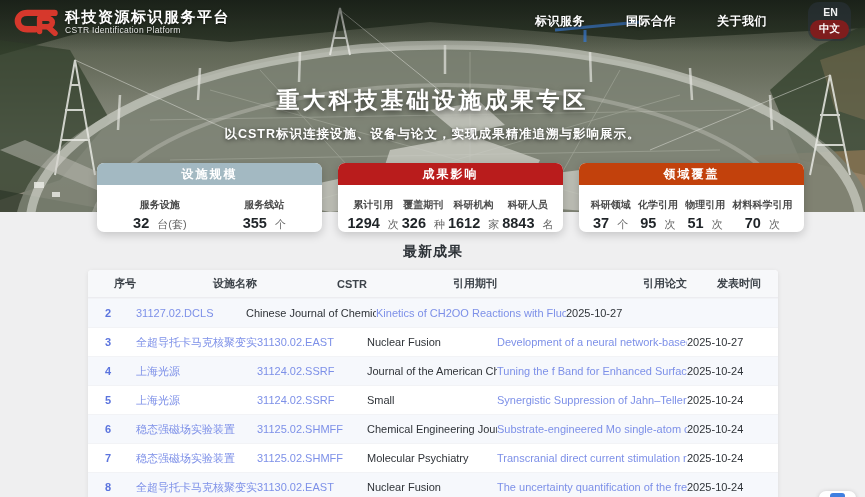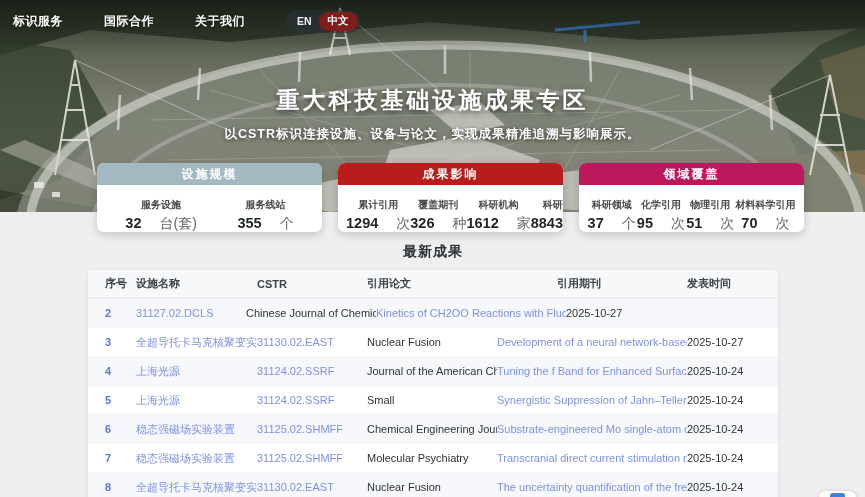--- a/index.html
+++ b/index.html
@@ -18,47 +18,47 @@
   .brand { display: flex; align-items: center; gap: 7px; cursor: pointer; }
   .logo { width: 45px; height: 29px; flex: 0 0 auto; }
   .brand-title { font-size: 15px; font-weight: bold; color: #fff; letter-spacing: 1.5px;
     text-shadow: 0 1px 3px rgba(0,0,0,.5); line-height: 17px; }
   .brand-sub { font-size: 8.5px; color: rgba(255,255,255,.88); letter-spacing: .3px;
     text-shadow: 0 1px 2px rgba(0,0,0,.5); }
   .nav { display: flex; align-items: center; gap: 41px; }
   .nav-item { color: #fff; font-size: 12px; font-weight: bold; letter-spacing: .5px;
     text-decoration: none; cursor: pointer; text-shadow: 0 1px 3px rgba(0,0,0,.6); }
   .lang-toggle { display: flex; align-items: center; background: rgba(42,50,58,.6);
-    border-radius: 11px; padding: 2px; cursor: pointer; }
+    border-radius: 11px; padding: 2px; cursor: pointer; flex-direction: column; }
   .lang-en { color: #f2f2f2; font-size: 10.5px; font-weight: bold; padding: 2px 7px 2px 9px; }
   .lang-zh { color: #fff; font-size: 10.5px; font-weight: bold; padding: 2.5px 9px;
     background: #7f1d1d; border-radius: 10px; }
 
   .hero-copy { position: absolute; top: 85px; left: 0; width: 100%; text-align: center; color: #fff; }
   .hero-title { font-size: 23px; font-weight: bold; letter-spacing: 3px;
     text-shadow: 0 2px 6px rgba(0,0,0,.6); }
   .hero-subtitle { margin-top: 10px; font-size: 12.5px; font-weight: bold; letter-spacing: 1px;
     text-shadow: 0 1px 4px rgba(0,0,0,.65); }
 
   
   .cards { position: absolute; top: 163px; left: 97px; display: flex; gap: 16px; }
   .card { width: 225px; height: 69px; background: #fff; border-radius: 7px; overflow: hidden;
     box-shadow: 0 3px 10px rgba(0,0,0,.18); }
   .card-head { height: 22px; line-height: 22px; text-align: center; color: #fff;
     font-size: 12px; font-weight: bold; letter-spacing: 2px; }
   .head-scale { background: #a3b9c2; }
   .head-impact { background: #b91c1c; }
-  .head-field { background: #be185d; }
+  .head-field { background: #c2410c; }
   .card-body { display: flex; justify-content: space-around; align-items: center;
     height: 60px; padding: 0 8px; }
   .stat { text-align: center; }
   .stat-label { font-size: 10px; font-weight: bold; color: #4a4a4a; margin-bottom: 2px; white-space: nowrap; }
   .stat-value { white-space: nowrap; }
   .stat-value b { font-size: 14.5px; color: #1f2428; }
-  .unit { font-size: 14px; color: #666; margin-left: 18px; }
+  .unit { font-size: 11px; color: #666; margin-left: 8px; }
 
   
   .latest { position: absolute; top: 243px; left: 88px; width: 690px; }
   .latest-title { text-align: center; font-size: 14px; font-weight: bold; color: #2e3338;
     letter-spacing: 1px; margin-bottom: 9px; }
   .table { background: #fff; border-radius: 4px; overflow: hidden;
     box-shadow: 0 1px 5px rgba(0,0,0,.08); }
   .trow { display: flex; align-items: center; height: 29px; font-size: 11px; white-space: nowrap; }
   .thead { height: 28px; background: #f7f8fa; font-weight: bold; color: #3d434a;
     border-bottom: 1px solid #ececf0; }
@@ -66,21 +66,21 @@
   .tdata.alt { background: #f6f8fc; }
   .cell { overflow: hidden; text-overflow: clip; }
   .c-seq     { width: 48px; padding-left: 17px; font-weight: bold; color: #5b74de; flex: 0 0 auto; }
   .thead .c-seq { color: #3d434a; }
   .c-name    { width: 121px; flex: 0 0 auto; }
   .c-cstr    { width: 110px; flex: 0 0 auto; }
   .c-journal { width: 130px; flex: 0 0 auto; color: #2f3338; }
   .c-paper   { width: 190px; flex: 0 0 auto; }
   .c-date    { width: 74px;  flex: 0 0 auto; color: #2f3338; }
   a.tlink { color: #7d90e8; text-decoration: none; cursor: pointer; }
-  .thead .cell { color: #3d434a; }
+  .thead .cell { color: #3d434a; text-align: right; }
 
   
   .float-widget { position: absolute; right: 9px; bottom: -24px; width: 37px; height: 30px;
     background: #fff; border-radius: 7px; box-shadow: 0 1px 5px rgba(0,0,0,.2);
     display: flex; justify-content: center; padding-top: 2px; cursor: pointer; }
   .float-dot { width: 15px; height: 6px; background: #3f7fe0; border-radius: 3px; }
 </style>
 </head>
 <body>
 
@@ -158,20 +158,31 @@
       <g fill="#e9eae4" opacity="0.85">
         <rect x="34" y="182" width="10" height="6"></rect>
         <rect x="52" y="192" width="8" height="5"></rect>
       </g>
 
       <polygon points="0,150 150,212 190,212 25,140" fill="#c9c8c0" opacity="0.45"></polygon>
     </svg>
     <div class="hero-shade"></div>
 
     <header class="topbar">
+      <div class="brand">
+        <svg class="logo" viewBox="0 0 48 32">
+          <path d="M45 6.5 H15 C8.5 6.5 4.5 10.5 4.5 15.5 C4.5 20.5 8.5 24.5 15 24.5 h9" stroke="#d6382c" stroke-width="7" fill="none" stroke-linecap="round"></path>
+          <path d="M28.5 27 V12.5 h8.5 c3.6 0 5.6 1.9 5.6 4.6 c0 2.7 -2 4.6 -5.6 4.6 h-8.5" stroke="#d6382c" stroke-width="6" fill="none" stroke-linecap="round" stroke-linejoin="round"></path>
+          <path d="M38 22 l7.5 7" stroke="#d6382c" stroke-width="6" stroke-linecap="round"></path>
+        </svg>
+        <div class="brand-text">
+          <div class="brand-title">科技资源标识服务平台</div>
+          <div class="brand-sub">CSTR Identification Platform</div>
+        </div>
+      </div>
       <nav class="nav">
         <a class="nav-item">标识服务</a>
         <a class="nav-item">国际合作</a>
         <a class="nav-item">关于我们</a>
         <div class="lang-toggle">
           <span class="lang-en">EN</span>
           <span class="lang-zh">中文</span>
         </div>
       </nav>
     </header>
@@ -244,22 +255,22 @@
   </section>
 
   <section class="latest">
     <div class="latest-title">最新成果</div>
     <div class="table">
 
       <div class="trow thead">
         <div class="cell c-seq">序号</div>
         <div class="cell c-name">设施名称</div>
         <div class="cell c-cstr">CSTR</div>
+        <div class="cell c-journal">引用期刊</div>
         <div class="cell c-paper">引用论文</div>
-        <div class="cell c-journal">引用期刊</div>
         <div class="cell c-date">发表时间</div>
       </div>
 
       <div class="trow tdata alt">
         <div class="cell c-seq">2</div>
         <div class="cell c-cstr"><a class="tlink">31127.02.DCLS</a></div>
         <div class="cell c-journal">Chinese Journal of Chemical…</div>
         <div class="cell c-paper"><a class="tlink">Kinetics of CH2OO Reactions with Fluorinate…</a></div>
         <div class="cell c-date">2025-10-27</div>
       </div>

